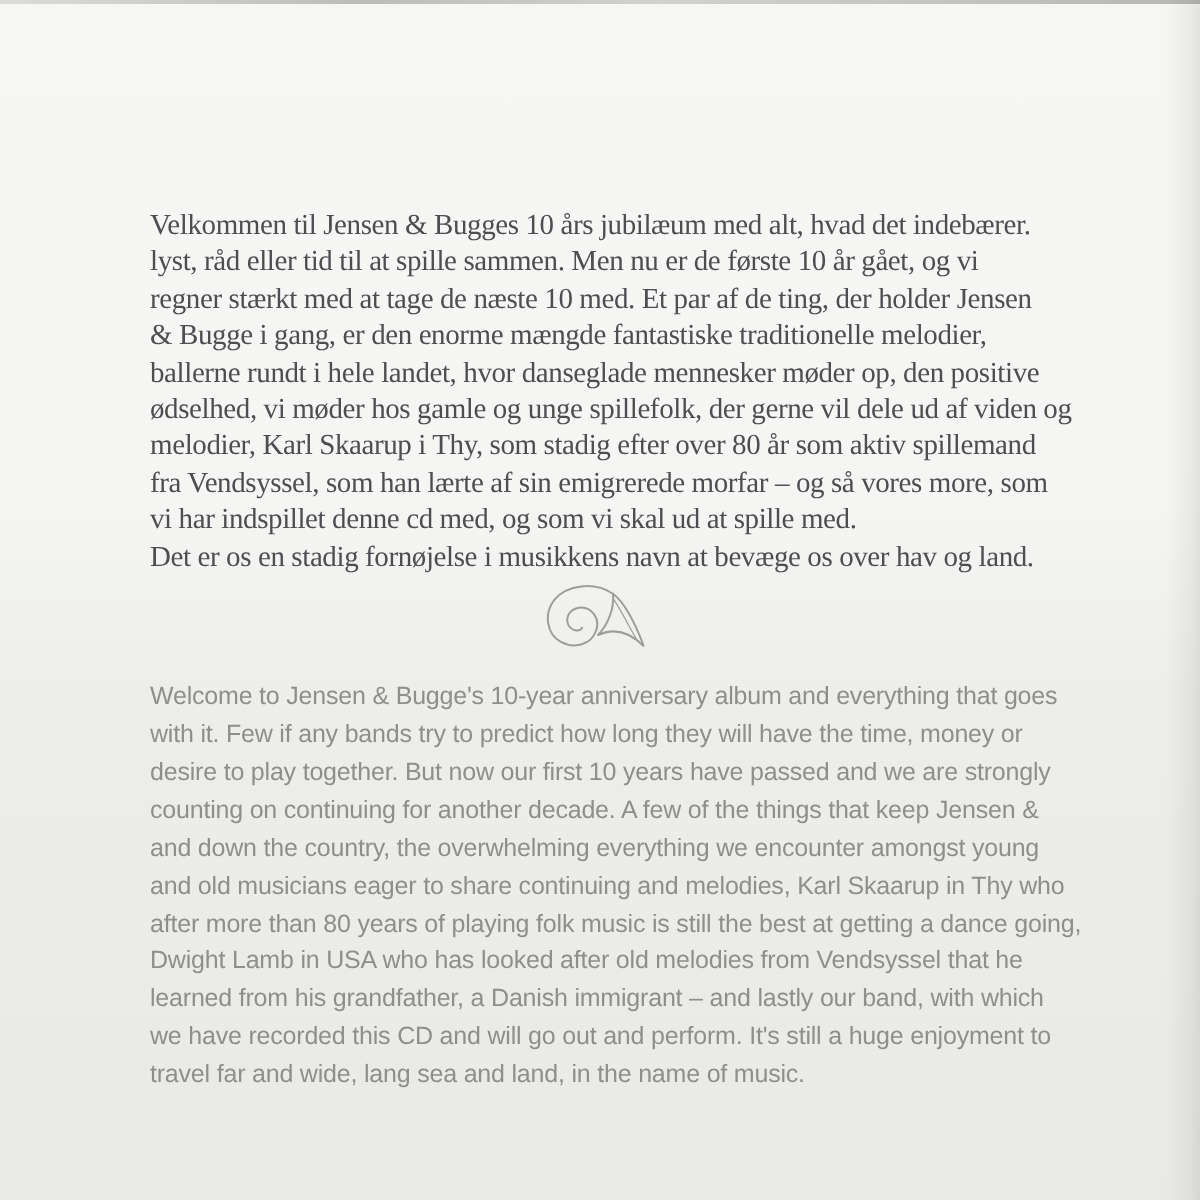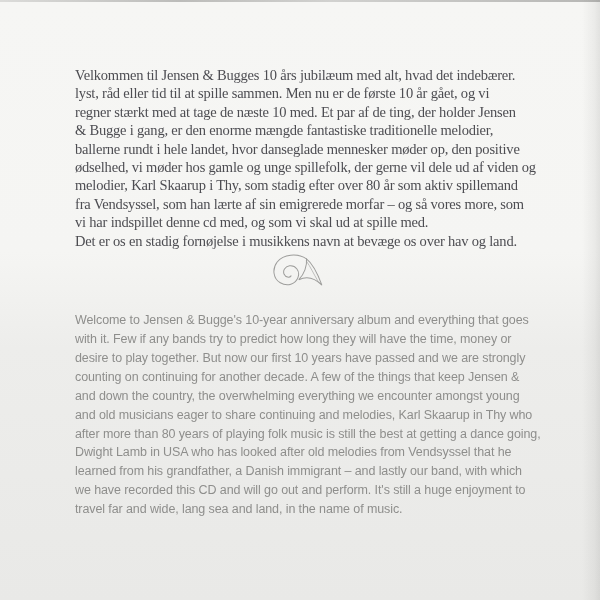--- a/index.html
+++ b/index.html
@@ -18,21 +18,21 @@
   }
   .page {
     position: relative;
     width: 600px;
     height: 600px;
     background: linear-gradient(180deg,
       var(--bg-top) 0%,
       #f5f5f3 42%,
       #ededeb 58%,
       var(--bg-bottom) 100%);
-    padding: 66px 58px 0 75px;
+    padding: 104px 58px 0 75px;
   }
   .scan-edge-top {
     position: absolute;
     top: 0; left: 0; right: 0;
     height: 2px;
     background: linear-gradient(90deg,
       rgba(140,140,138,0.25) 0%,
       rgba(140,140,138,0.55) 30%,
       rgba(140,140,138,0.35) 55%,
       rgba(140,140,138,0.6) 100%);
@@ -48,21 +48,21 @@
     pointer-events: none;
   }
   .danish-block {
     color: var(--danish-text);
     font-family: "Liberation Serif", "DejaVu Serif", serif;
     font-size: 14.5px;
     line-height: 18.4px;
     letter-spacing: -0.2px;
   }
   .english-block {
-    margin-top: 20px;
+    margin-top: 10px;
     color: var(--english-text);
     font-family: "Liberation Sans", "DejaVu Sans", sans-serif;
     font-size: 12.5px;
     line-height: 18.9px;
     letter-spacing: -0.1px;
   }
   .danish-block > div, .english-block > div {
     white-space: nowrap;
     transform-origin: left center;
   }

